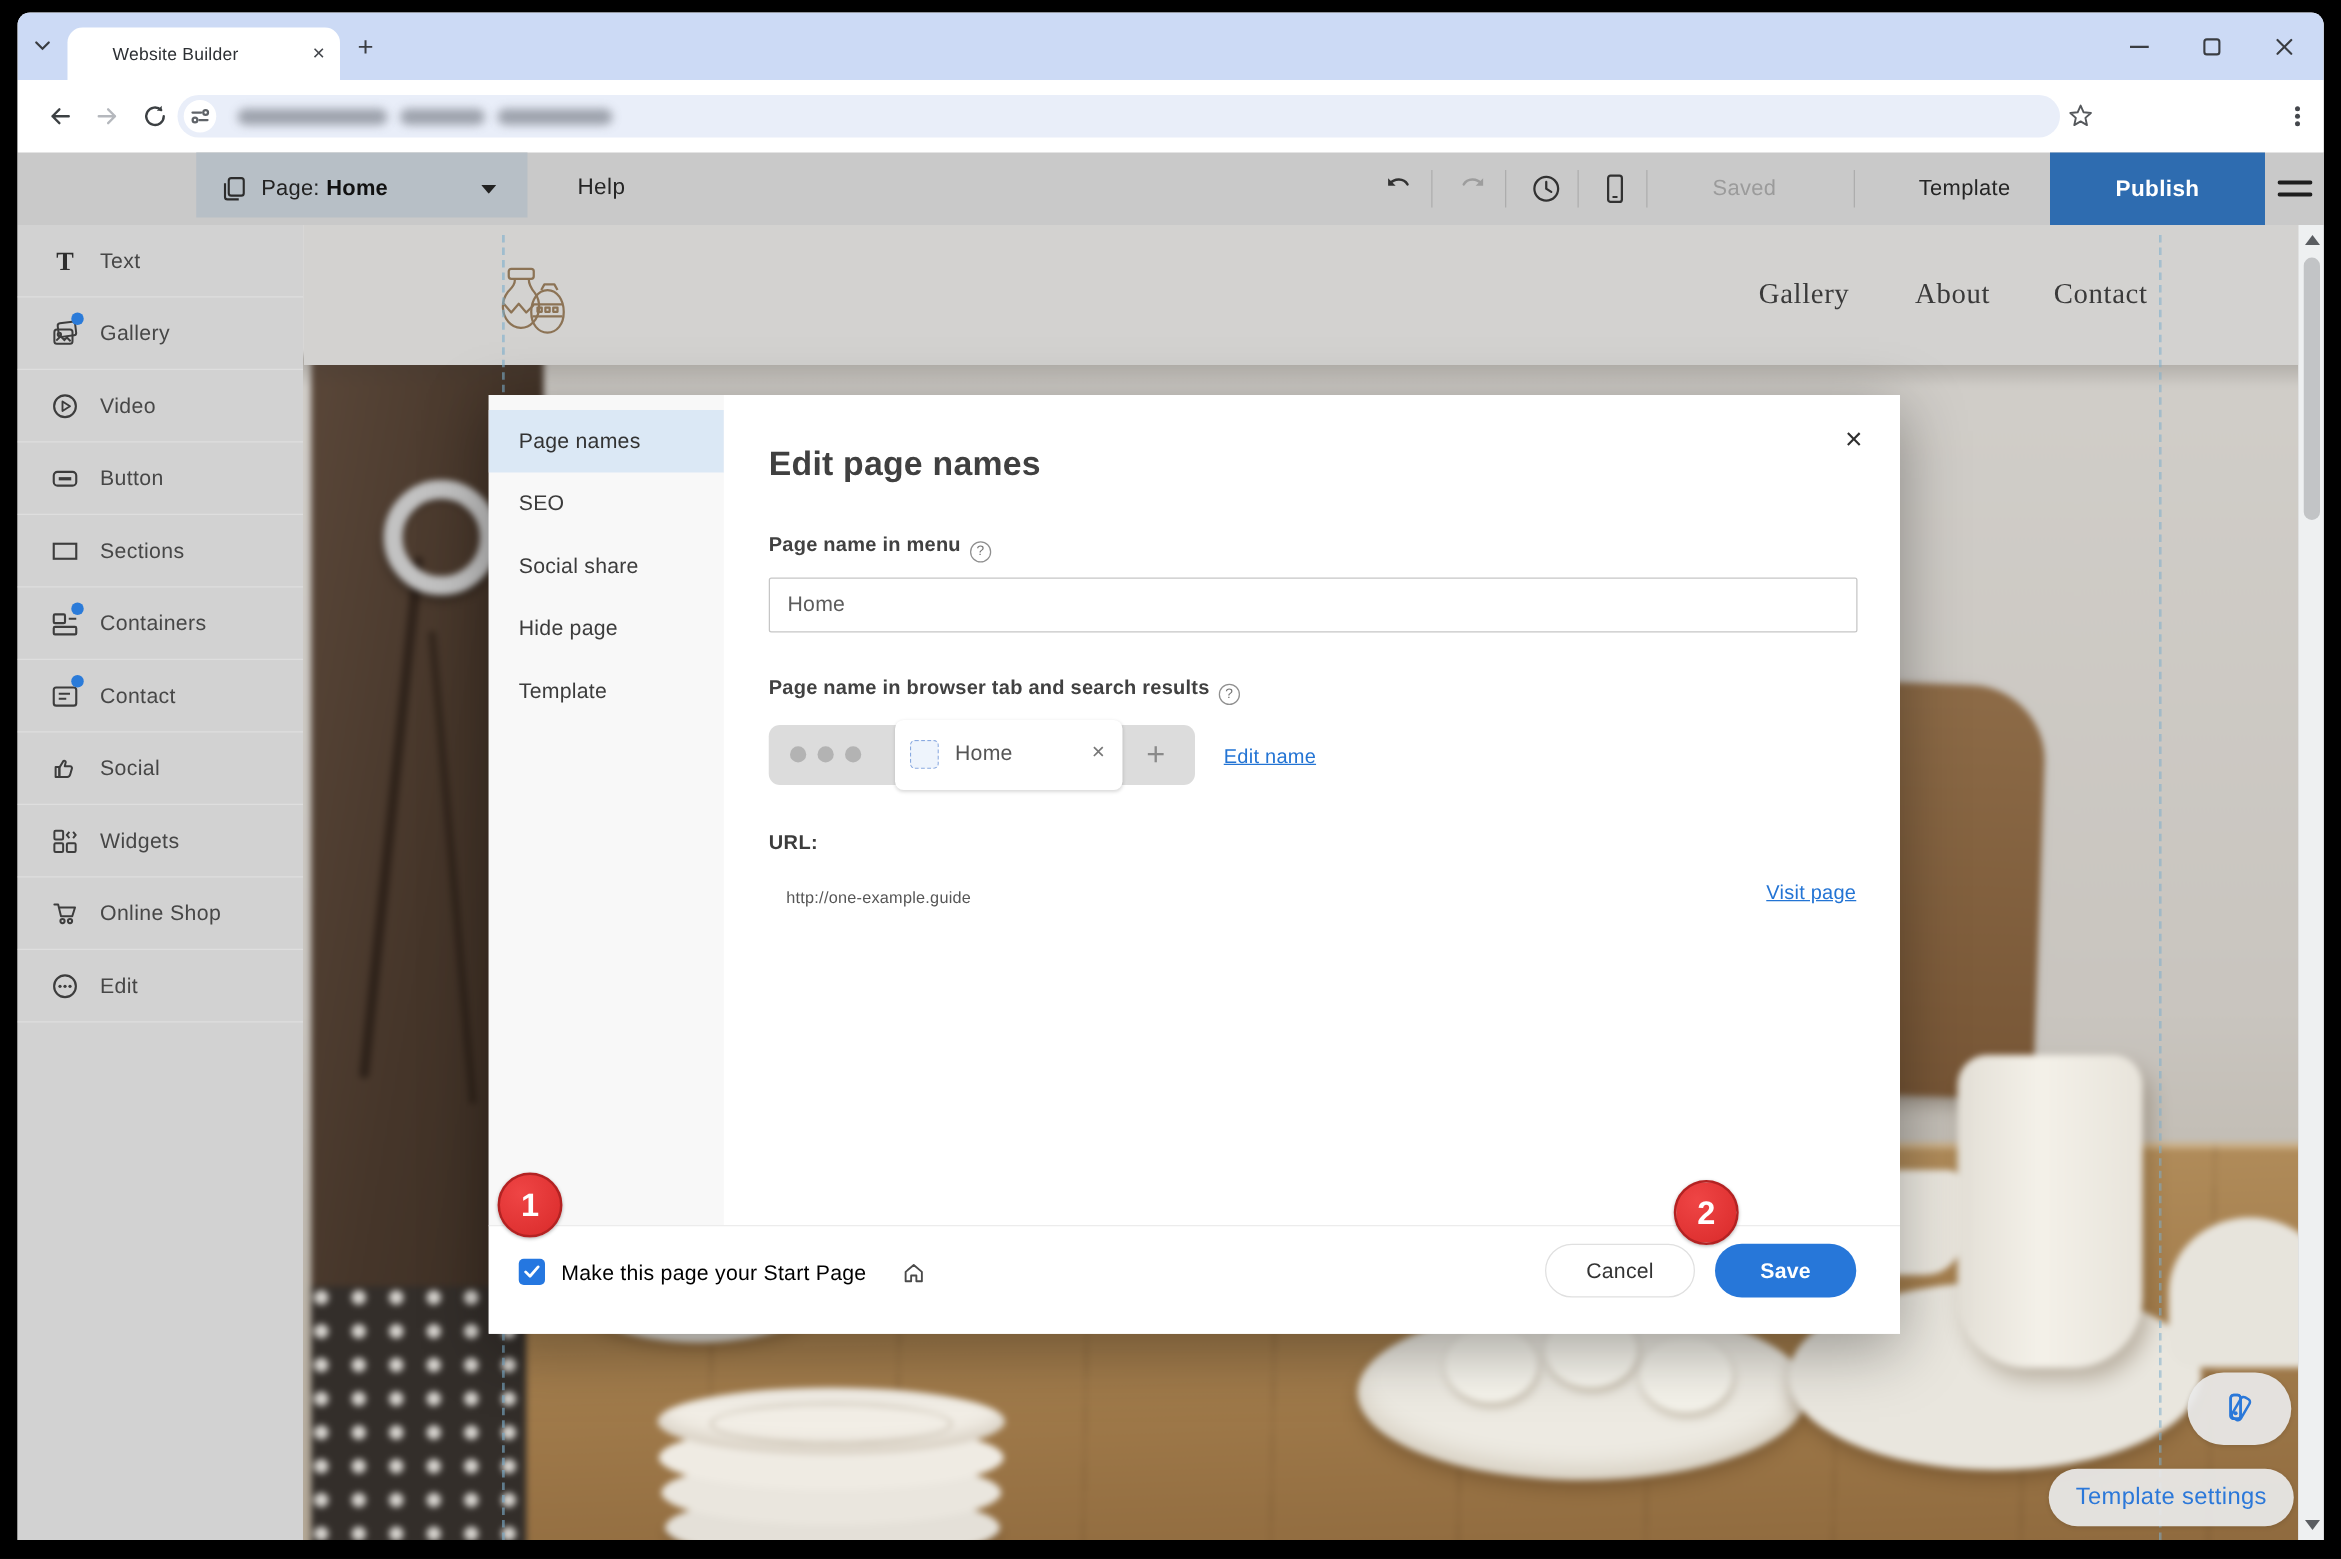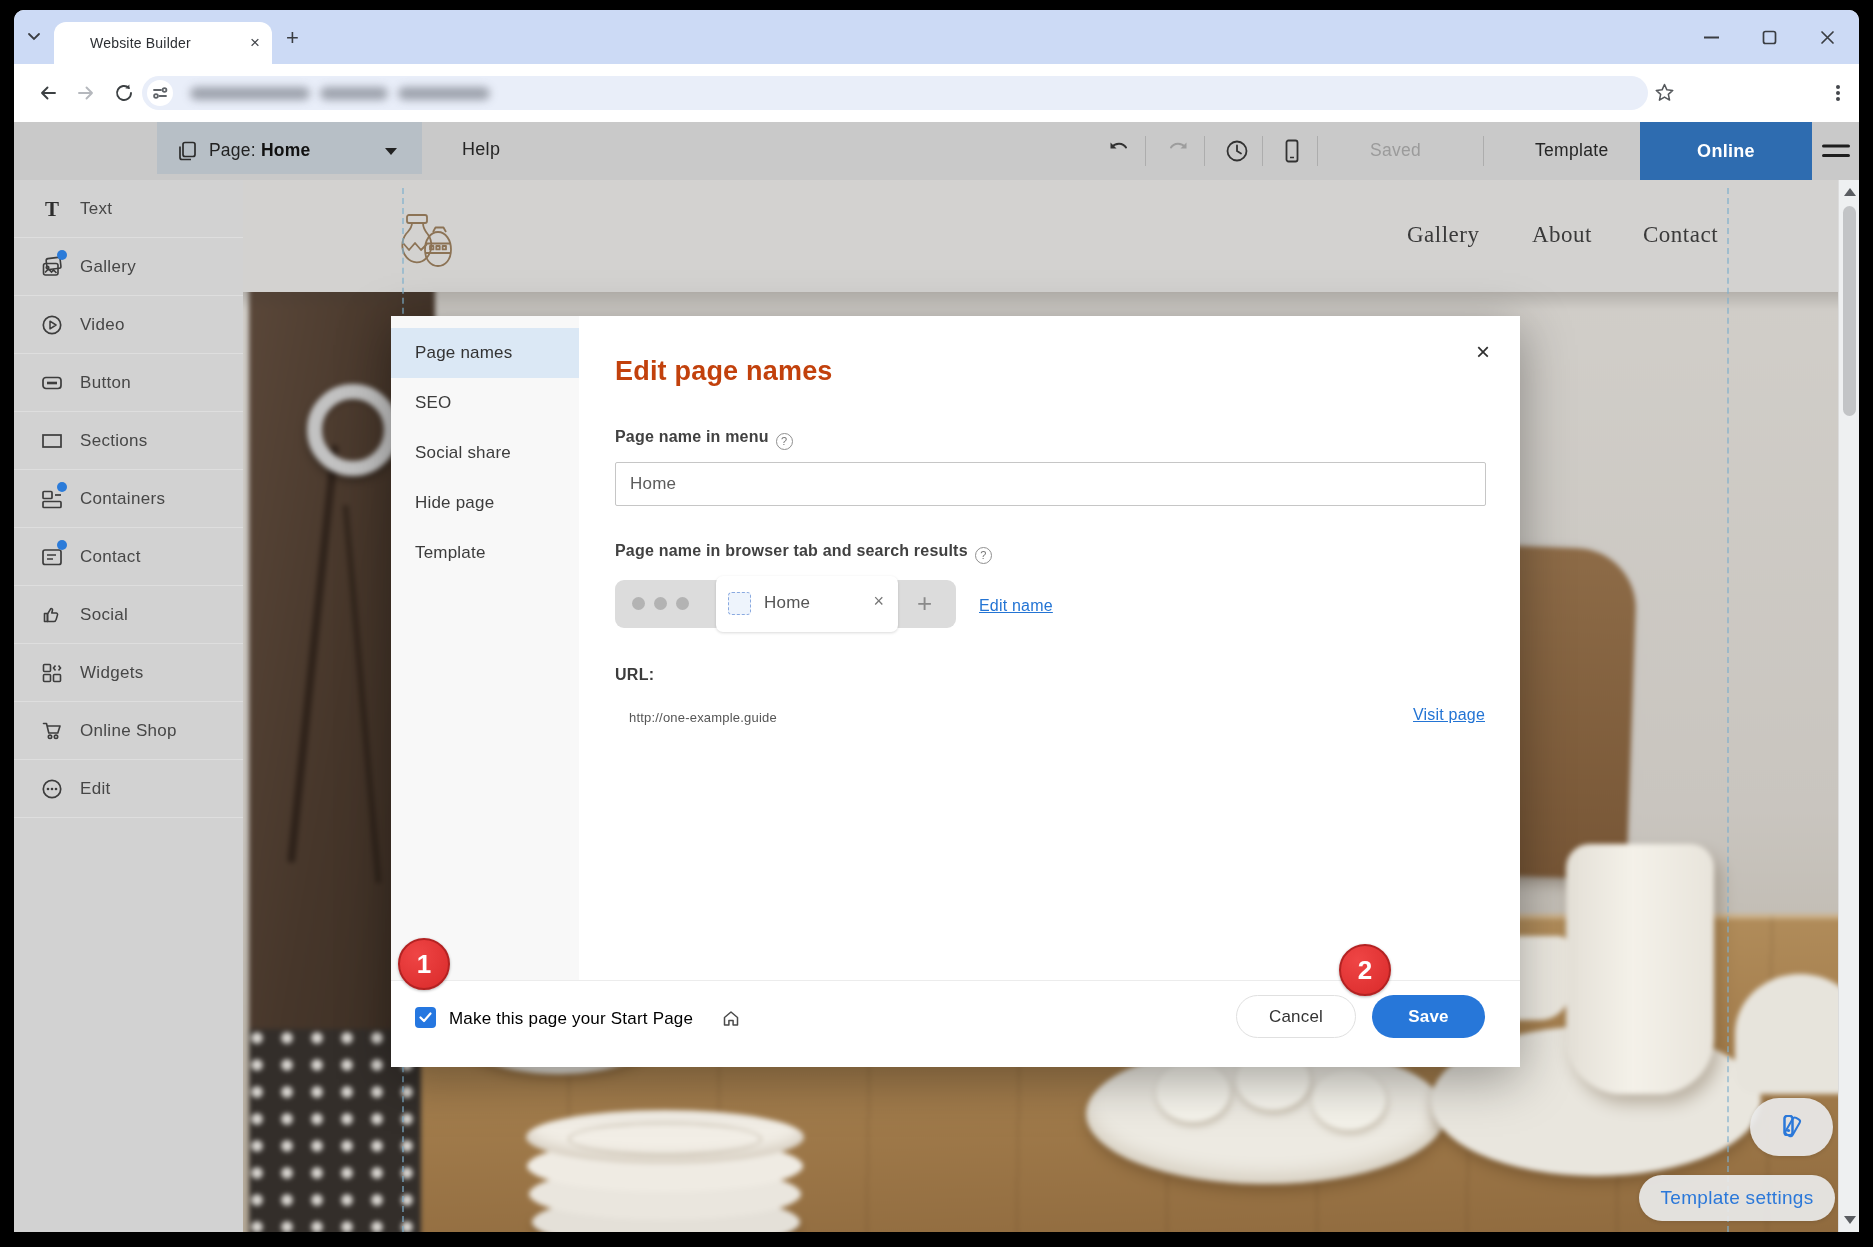--- a/index.html
+++ b/index.html
@@ -194,21 +194,21 @@
     <div class="abs" style="left:1264px;top:15px;">
       <svg width="28" height="28" viewBox="0 0 28 28">
             <rect x="8.5" y="3.5" width="11" height="21" rx="2" fill="none" stroke="#323232" stroke-width="1.8"></rect>
             <line x1="12" y1="20.5" x2="16" y2="20.5" stroke="#323232" stroke-width="1.6"></line>
           </svg>
     </div>
     <div class="tb-sep abs" style="left:1303px;"></div>
     <span class="abs" style="left:1356px;top:18px;font-size:17.5px;color:#9b9b9b;letter-spacing:.3px;">Saved</span>
     <div class="tb-sep abs" style="left:1469px;"></div>
     <span class="abs" style="left:1521px;top:18px;font-size:17.5px;color:#252525;letter-spacing:.3px;">Template</span>
-    <div id="publishbtn" class="abs">Online</div>
+    <div id="publishbtn" class="abs">Publish</div>
     <div class="abs" style="left:1808px;top:22px;">
       <svg width="28" height="14" viewBox="0 0 28 14">
             <g stroke="#1e1e1e" stroke-width="3.2" stroke-linecap="round">
               <line x1="1.6" y1="2" x2="26.4" y2="2"></line>
               <line x1="1.6" y1="11.5" x2="26.4" y2="11.5"></line>
             </g>
           </svg>
     </div>
   </div>
 
@@ -436,21 +436,21 @@
       <div class="mnav-item">
             <span>Hide page</span>
           </div>
       <div class="mnav-item">
             <span>Template</span>
           </div>
     </div>
 
     <div class="abs" style="right:30px;top:24px;font-size:24px;color:#2f2f2f;line-height:1;cursor:pointer;">×</div>
 
-    <div class="abs" style="left:224px;top:40px;font-size:27px;font-weight:700;color:#c2410c;letter-spacing:.2px;">Edit page names</div>
+    <div class="abs" style="left:224px;top:40px;font-size:27px;font-weight:700;color:#404040;letter-spacing:.2px;">Edit page names</div>
 
     <div class="abs" style="left:224px;top:112px;">
       <span class="mlabel">Page name in menu</span><span class="help-circle">?</span>
     </div>
     <input class="txt-input" value="Home" style="">
 
     <div class="abs" style="left:224px;top:226px;">
       <span class="mlabel">Page name in browser tab and search results</span><span class="help-circle">?</span>
     </div>
 

